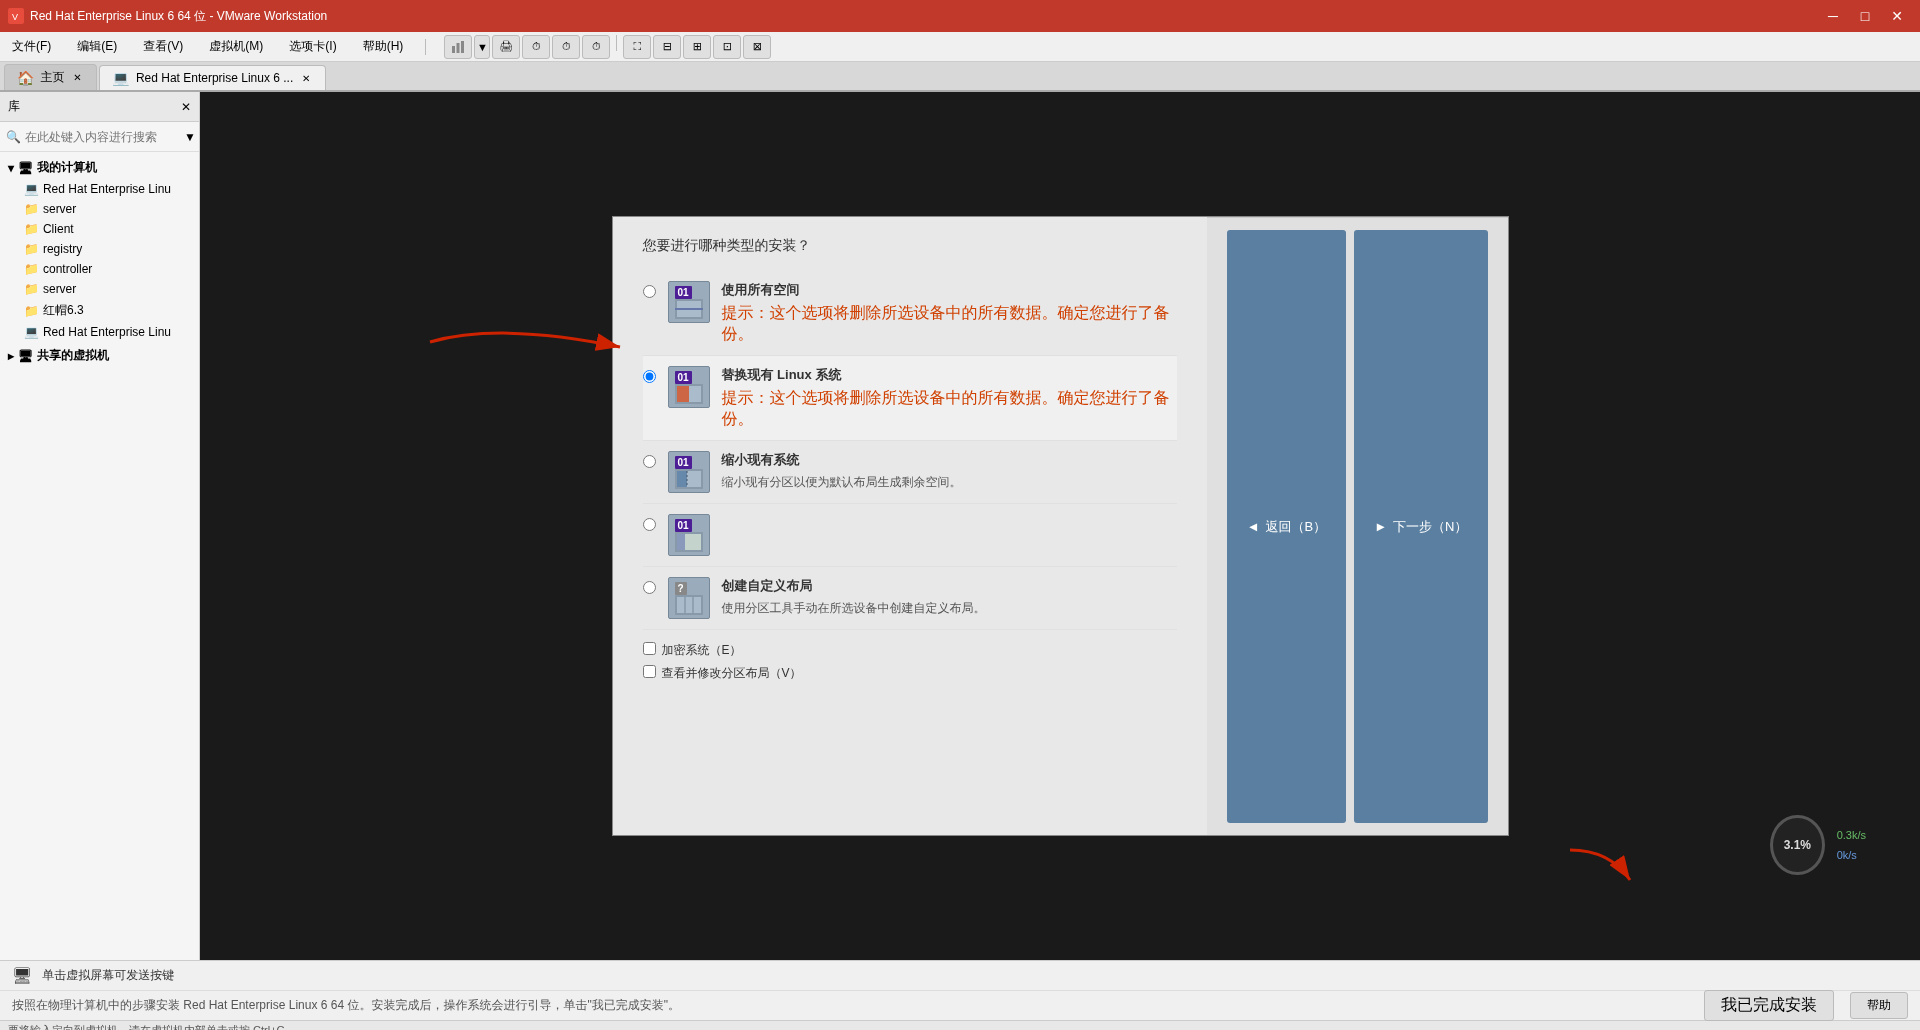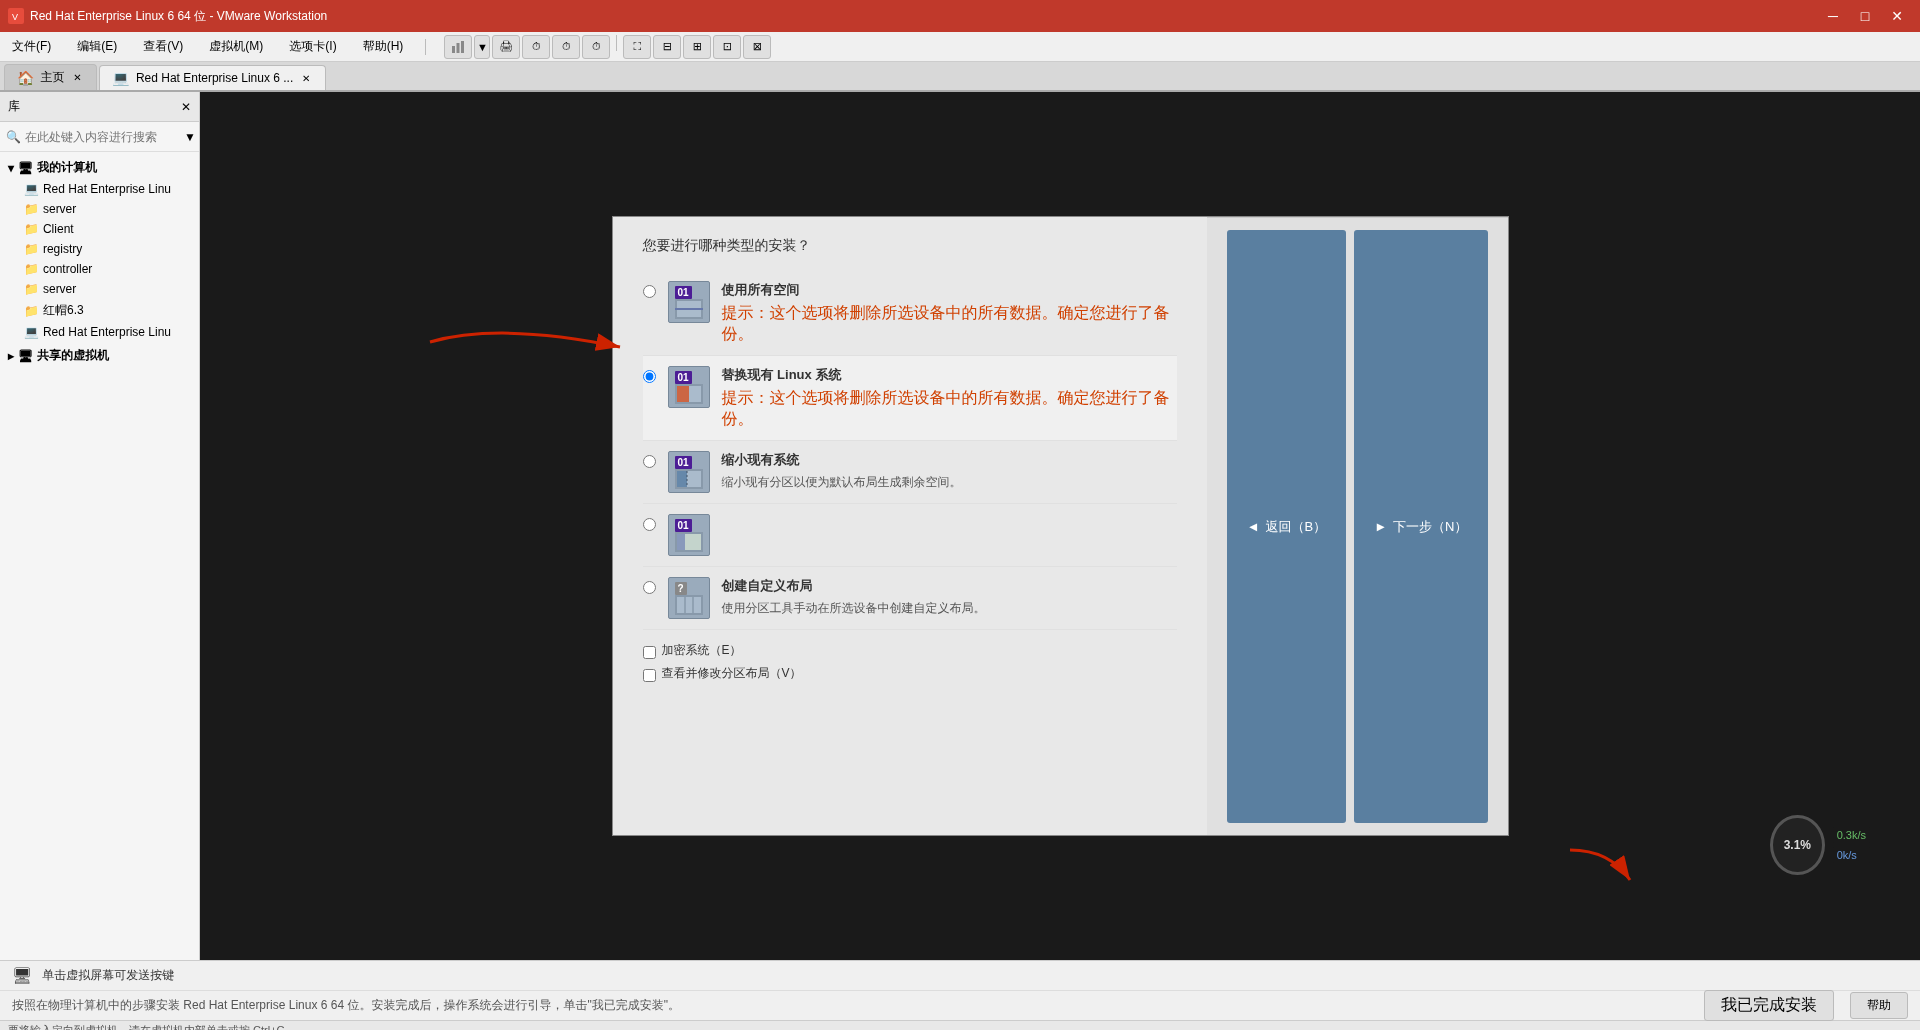--- a/index.html
+++ b/index.html
@@ -58,21 +58,21 @@
     .option-row:last-child { border-bottom: none; }
     .option-radio { margin-top: 4px; cursor: pointer; }
     .option-icon { width: 42px; height: 42px; background: #9aabbc; border: 1px solid #778899; display: flex; align-items: center; justify-content: center; flex-shrink: 0; border-radius: 2px; }
     .option-icon-num { font-size: 10px; font-weight: bold; color: white; background: #4c1d95; padding: 1px 3px; border-radius: 1px; align-self: flex-start; }
     .option-text { flex: 1; }
     .option-title { font-size: 13px; font-weight: bold; color: #333; margin-bottom: 4px; }
     .option-desc { font-size: 12px; color: #555; line-height: 1.5; }
     .option-warn { font-size: 16px; color: #d04000; margin-top: 4px; }
 
     .checkboxes { padding: 12px 0; }
-    .checkbox-row { display: flex; align-items: flex-end; gap: 6px; margin-bottom: 6px; font-size: 12px; color: #333; cursor: pointer; }
+    .checkbox-row { display: flex; align-items: flex-start; gap: 6px; margin-bottom: 6px; font-size: 12px; color: #333; cursor: pointer; }
 
     
     .dialog-footer { padding: 12px 20px; display: flex; justify-content: flex-end; gap: 8px; background: #e0e0e0; border-top: 1px solid #ccc; }
     .btn-back { padding: 6px 20px; background: #5a7fa0; color: white; border: none; border-radius: 3px; cursor: pointer; font-size: 13px; display: flex; align-items: center; gap: 6px; }
     .btn-next { padding: 6px 20px; background: #5a7fa0; color: white; border: none; border-radius: 3px; cursor: pointer; font-size: 13px; display: flex; align-items: center; gap: 6px; }
 
     
     .status-bar { width: 100%; height: 30px; background: #f0f0f0; border-top: 1px solid #ccc; display: flex; align-items: center; padding: 0 12px; gap: 10px; font-size: 12px; color: #333; }
     .status-icon { font-size: 16px; }
 

